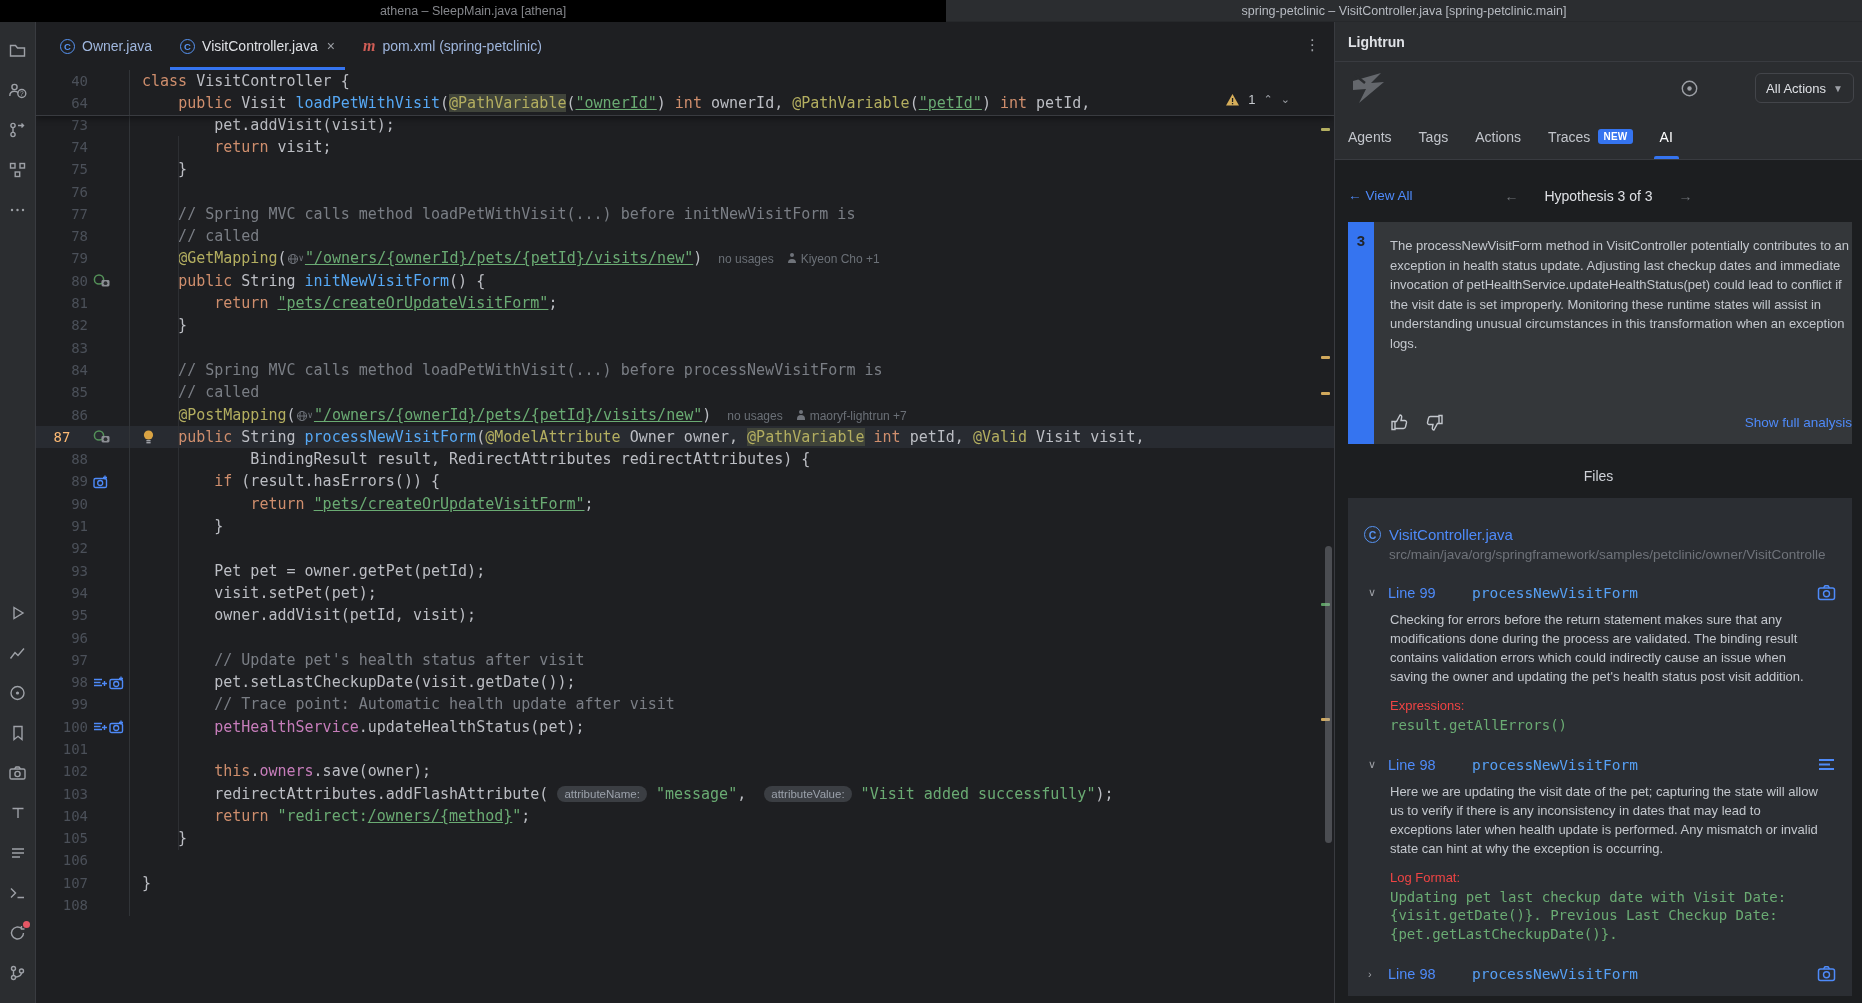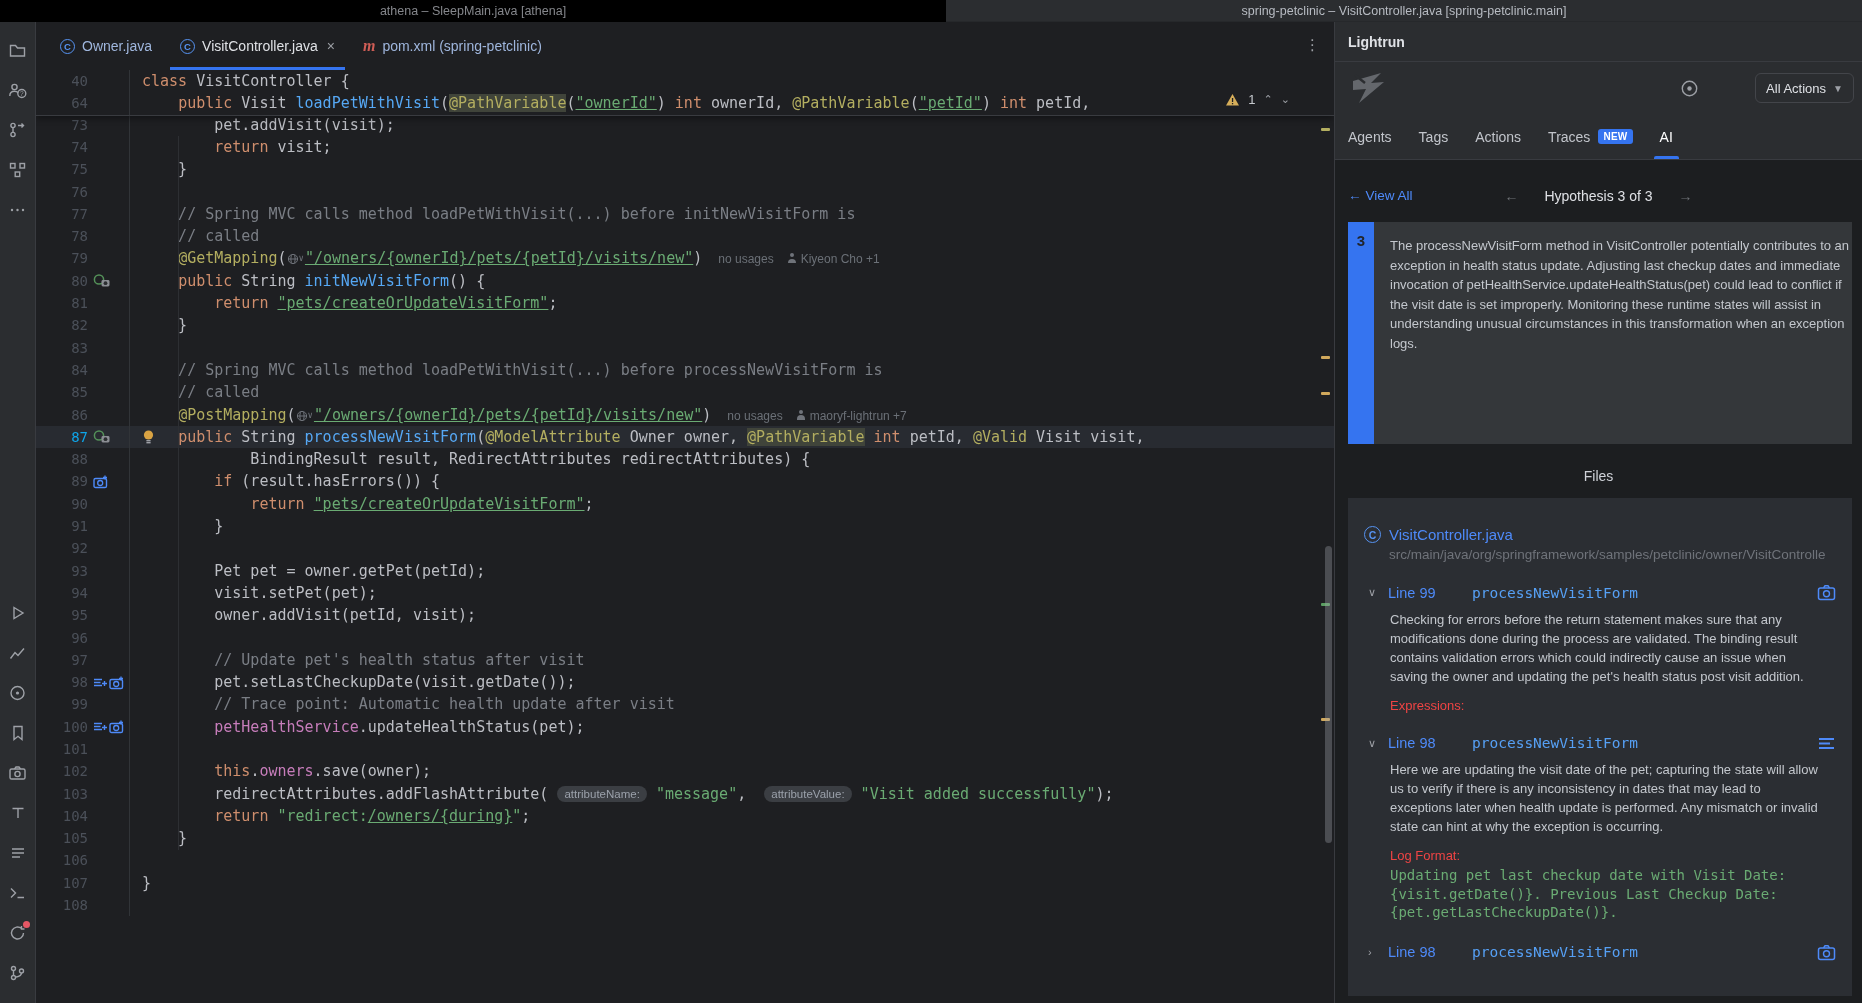--- a/index.html
+++ b/index.html
@@ -31,21 +31,21 @@
   .mvn-icon { color:#cf5d56; font-style:italic; font-family:"Liberation Serif",serif; font-size:16px; font-weight:bold; }
   .tab-close { color:#9da0a6; font-size:14px; margin-left:2px; }
   .tab-kebab { position:absolute; right:14px; top:14px; color:#9da0a6; font-size:15px; letter-spacing:0; }
 
   .editor-body { position:relative; flex:1; overflow:hidden; background:#1e1f22; font-family:"DejaVu Sans Mono","Liberation Mono",monospace; font-size:15px; }
   .rows { position:absolute; top:43.7px; left:0; right:0; }
   .row { display:flex; height:22.3px; line-height:22.3px; white-space:pre; }
   .row.cur { background:#282b31; }
   .gutter { width:94px; flex:none; display:flex; border-right:1px solid #313438; }
   .lnum { width:52px; text-align:right; color:#4b5059; font-size:14px; flex:none; }
-  .row.cur .lnum { color:#0ea5e9; }
+  .row.cur .lnum { color:#fdba74;text-align:center; }
   .gicons { display:flex; align-items:center; gap:1px; margin-left:5px; }
   .gicons svg { display:block; }
   .code { position:relative; padding-left:12px; flex:1; overflow:hidden; }
   .bulb { position:absolute; left:12px; top:3px; }
 
   .tk { color:#cf8e6d; } .td { color:#bcbec4; } .tm { color:#56a8f5; }
   .ts { color:#6aab73; } .tu { color:#6aab73; text-decoration:underline; }
   .ta { color:#b3ae60; } .tA { color:#b3ae60; background:#40443a; }
   .tc { color:#7a7e85; } .tf { color:#c77dbb; }
   .ti { color:#6b7077; font-family:"Liberation Sans",sans-serif; font-size:12px; margin-left:16px; }
@@ -302,21 +302,21 @@
                       <path d="M1 4.5h8 M1 7.5h6.5 M1 10.5h8" stroke="#4e8af9" stroke-width="1.5"></path>
                       <path d="M11.5 6v5 M9 8.5h5" stroke="#4e8af9" stroke-width="1.4"></path>
                     </svg></span><span><svg width="16" height="15" viewBox="0 0 16 15">
                       <rect x="1" y="4.5" width="12.5" height="9" rx="1.6" stroke="#4e8af9" stroke-width="1.4" fill="none"></rect>
                       <circle cx="7.2" cy="9" r="2.5" stroke="#4e8af9" stroke-width="1.3" fill="none"></circle>
                       <path d="M12 1.5v4 M10 3.5h4" stroke="#4e8af9" stroke-width="1.3"></path>
                     </svg></span></span></div><div class="code"><span class="td">        </span><span class="tf">petHealthService</span><span class="td">.updateHealthStatus(pet);</span></div></div>
             <div class="row"><div class="gutter"><span class="lnum">101</span><span class="gicons"></span></div><div class="code"></div></div>
             <div class="row"><div class="gutter"><span class="lnum">102</span><span class="gicons"></span></div><div class="code"><span class="td">        </span><span class="tk">this</span><span class="td">.</span><span class="tf">owners</span><span class="td">.save(owner);</span></div></div>
             <div class="row"><div class="gutter"><span class="lnum">103</span><span class="gicons"></span></div><div class="code"><span class="td">        redirectAttributes.addFlashAttribute( </span><span class="tp">attributeName:</span><span class="td"> </span><span class="ts">"message"</span><span class="td">,  </span><span class="tp">attributeValue:</span><span class="td"> </span><span class="ts">"Visit added successfully"</span><span class="td">);</span></div></div>
-            <div class="row"><div class="gutter"><span class="lnum">104</span><span class="gicons"></span></div><div class="code"><span class="td">        </span><span class="tk">return</span><span class="td"> </span><span class="ts">"redirect:</span><span class="tu">/owners/{during}</span><span class="ts">"</span><span class="td">;</span></div></div>
+            <div class="row"><div class="gutter"><span class="lnum">104</span><span class="gicons"></span></div><div class="code"><span class="td">        </span><span class="tk">return</span><span class="td"> </span><span class="ts">"redirect:</span><span class="tu">/owners/{method}</span><span class="ts">"</span><span class="td">;</span></div></div>
             <div class="row"><div class="gutter"><span class="lnum">105</span><span class="gicons"></span></div><div class="code"><span class="td">    }</span></div></div>
             <div class="row"><div class="gutter"><span class="lnum">106</span><span class="gicons"></span></div><div class="code"></div></div>
             <div class="row"><div class="gutter"><span class="lnum">107</span><span class="gicons"></span></div><div class="code"><span class="td">}</span></div></div>
             <div class="row"><div class="gutter"><span class="lnum">108</span><span class="gicons"></span></div><div class="code"></div></div>
           </div>
         <div class="sticky" id="sticky-rows">
             <div class="row"><div class="gutter"><span class="lnum">40</span><span class="gicons"></span></div><div class="code"><span class="tk">class</span><span class="td"> VisitController {</span></div></div>
             <div class="row"><div class="gutter"><span class="lnum">64</span><span class="gicons"></span></div><div class="code"><span class="td">    </span><span class="tk">public</span><span class="td"> Visit </span><span class="tm">loadPetWithVisit</span><span class="td">(</span><span class="tA">@PathVariable</span><span class="td">(</span><span class="tu">"ownerId"</span><span class="td">) </span><span class="tk">int</span><span class="td"> ownerId, </span><span class="ta">@PathVariable</span><span class="td">(</span><span class="tu">"petId"</span><span class="td">) </span><span class="tk">int</span><span class="td"> petId,</span></div></div>
           </div>
 
@@ -385,20 +385,31 @@
       <div class="p-content">
         <div class="nav-row">
           <div class="view-all"><span class="arr">←</span><span>View All</span></div>
           <div class="hyp-nav"><span class="arr">←</span><span>Hypothesis 3 of 3</span><span class="arr">→</span></div>
         </div>
 
         <div class="hyp-card">
           <div class="hyp-bar">3</div>
           <div class="hyp-body">
             <div class="hyp-text">The processNewVisitForm method in VisitController potentially contributes to an exception in health status update. Adjusting last checkup dates and immediate invocation of petHealthService.updateHealthStatus(pet) could lead to conflict if the visit date is set improperly. Monitoring these runtime states will assist in understanding unusual circumstances in this transformation when an exception logs.</div>
+            <div class="hyp-actions">
+              <span class="thumbs">
+                <svg width="19" height="19" viewBox="0 0 19 19">
+                    <path d="M2 8.5h3v8H2z M5 15.5h8.5c1 0 1.8-.7 2-1.6l1-4.4c.2-1-.6-2-1.7-2H11l.7-3.4C11.9 3 11.1 2 10.1 2L6.5 8.5H5Z"></path>
+                  </svg>
+                <svg width="19" height="19" viewBox="0 0 19 19" style="transform:rotate(180deg)">
+                    <path d="M2 8.5h3v8H2z M5 15.5h8.5c1 0 1.8-.7 2-1.6l1-4.4c.2-1-.6-2-1.7-2H11l.7-3.4C11.9 3 11.1 2 10.1 2L6.5 8.5H5Z"></path>
+                  </svg>
+              </span>
+              <span class="show-full">Show full analysis</span>
+            </div>
           </div>
         </div>
 
         <div class="files-header">Files</div>
 
         <div class="files-card">
           <div class="file-row">
             <span class="cls-icon" style="width:17px;height:17px;font-size:10.5px;">C</span>
             <span class="file-name">VisitController.java</span>
           </div>
@@ -412,20 +423,21 @@
                   <span class="e-icon">
                     <svg width="19" height="17" viewBox="0 0 19 17">
                       <rect x="1.5" y="4" width="16" height="11.5" rx="2" stroke="#4e8af9" stroke-width="1.5" fill="none"></rect>
                       <circle cx="9.5" cy="9.7" r="3" stroke="#4e8af9" stroke-width="1.4" fill="none"></circle>
                       <path d="M6.5 4 L8 1.8h3L12.5 4" stroke="#4e8af9" stroke-width="1.4" fill="none"></path>
                     </svg>
                   </span>
                 </div>
                 <div class="entry-body">Checking for errors before the return statement makes sure that any modifications done during the process are validated. The binding result contains validation errors which could indirectly cause an issue when saving the owner and updating the pet's health status post visit addition.</div>
                 <div class="entry-label">Expressions:</div>
+                <div class="entry-code">result.getAllErrors()</div>
               </div>
               <div class="entry">
                 <div class="entry-head">
                   <span class="e-chev">∨</span>
                   <span class="e-line">Line 98</span>
                   <span class="e-method">processNewVisitForm</span>
                   <span class="e-icon">
                     <svg width="19" height="15" viewBox="0 0 19 15">
                       <path d="M2 3h15 M2 7.5h11 M2 12h15" stroke="#4e8af9" stroke-width="2.2"></path>
                     </svg>

